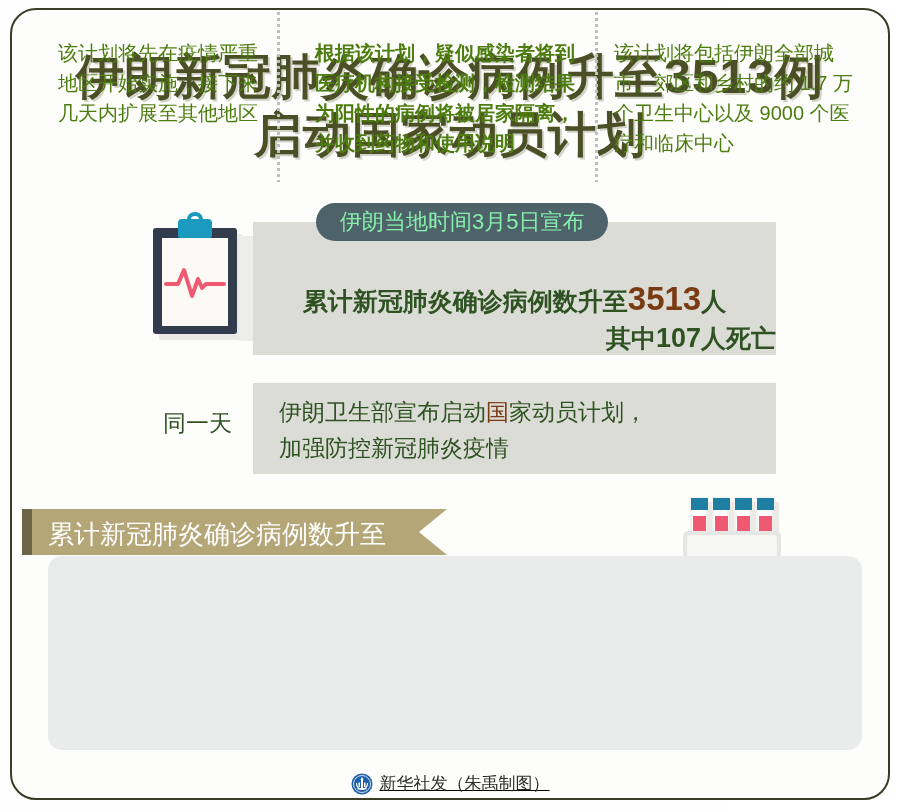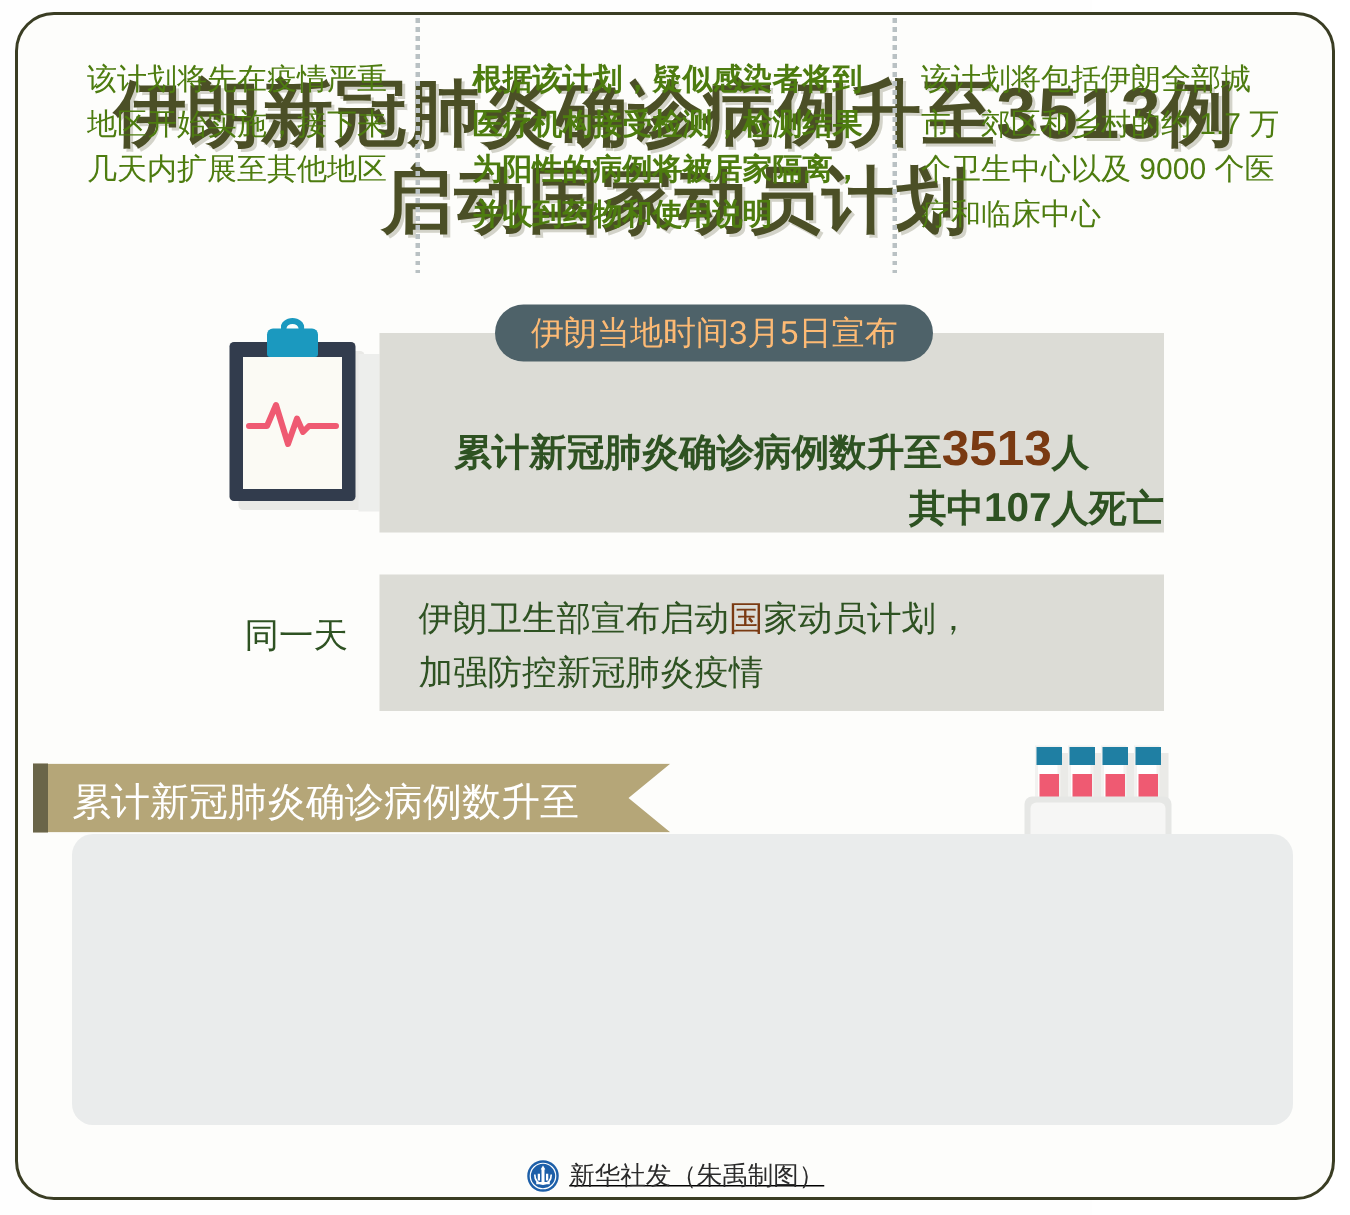--- a/index.html
+++ b/index.html
@@ -87,26 +87,26 @@
     font-weight:bold;
   }
   #box1-strip {
     position:absolute;
     left:239px; top:236px;
     width:14px; height:105px;
     background:#edeeec;
   }
   #date-pill {
     position:absolute;
-    left:330px; top:203px;
+    left:316px; top:203px;
     height:38px;
     padding:0 24px;
     background:#4e6269;
     border-radius:19px;
-    color:#fdba74;
+    color:#86efac;
     font-size:22px;
     line-height:38px;
     white-space:nowrap;
     z-index:4;
   }
   .box1-line1 {
     position:absolute;
     left:0; top:58px; width:523px;
     text-align:center;
     font-size:25px;

